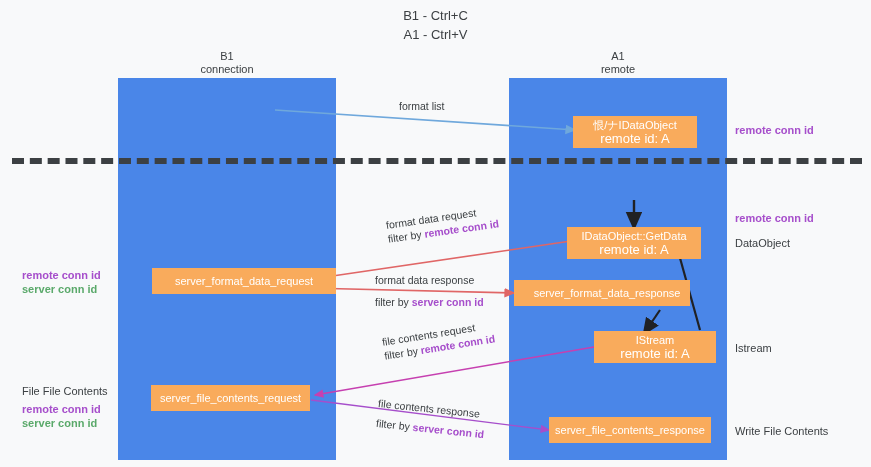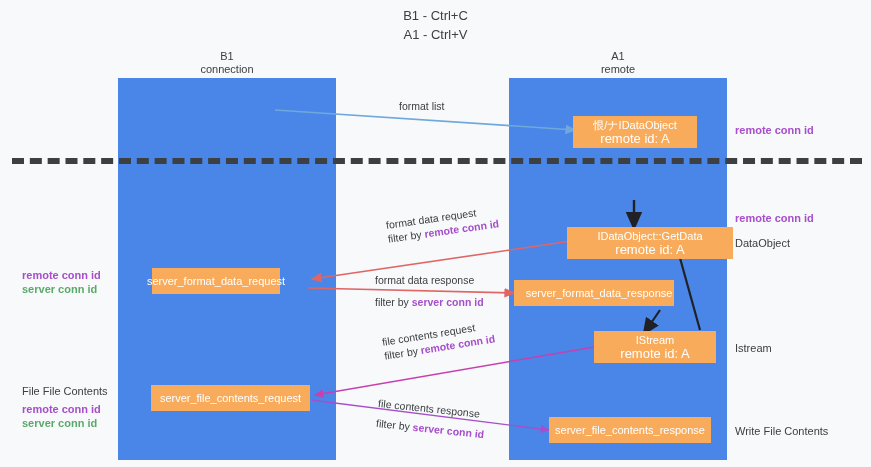--- a/index.html
+++ b/index.html
@@ -149,30 +149,30 @@
 
   <div class="dashline"></div>
 
 
   <div class="node orange" style="left:573px; top:116px; width:124px; height:32px;">
     <div>恨/ナIDataObject</div>
     <div class="l2">remote id: A</div>
   </div>
 
 
-  <div class="node orange" style="left:567px; top:227px; width:166px; height:32px;">
+  <div class="node orange" style="left:567px; top:227px; width:134px; height:32px;">
     <div>IDataObject::GetData</div>
     <div class="l2">remote id: A</div>
   </div>
 
-  <div class="node orange" style="left:152px; top:268px; width:128px; height:26px;">
+  <div class="node orange" style="left:152px; top:268px; width:184px; height:26px;">
     <div>server_format_data_request</div>
   </div>
 
-  <div class="node orange" style="left:514px; top:280px; width:160px; height:26px;padding-left:14px;">
+  <div class="node orange" style="left:514px; top:280px; width:176px; height:26px;padding-left:14px;">
     <div>server_format_data_response</div>
   </div>
 
   <div class="node orange" style="left:594px; top:331px; width:122px; height:32px;">
     <div>IStream</div>
     <div class="l2">remote id: A</div>
   </div>
 
   <div class="node orange" style="left:151px; top:385px; width:159px; height:26px;">
     <div>server_file_contents_request</div>

